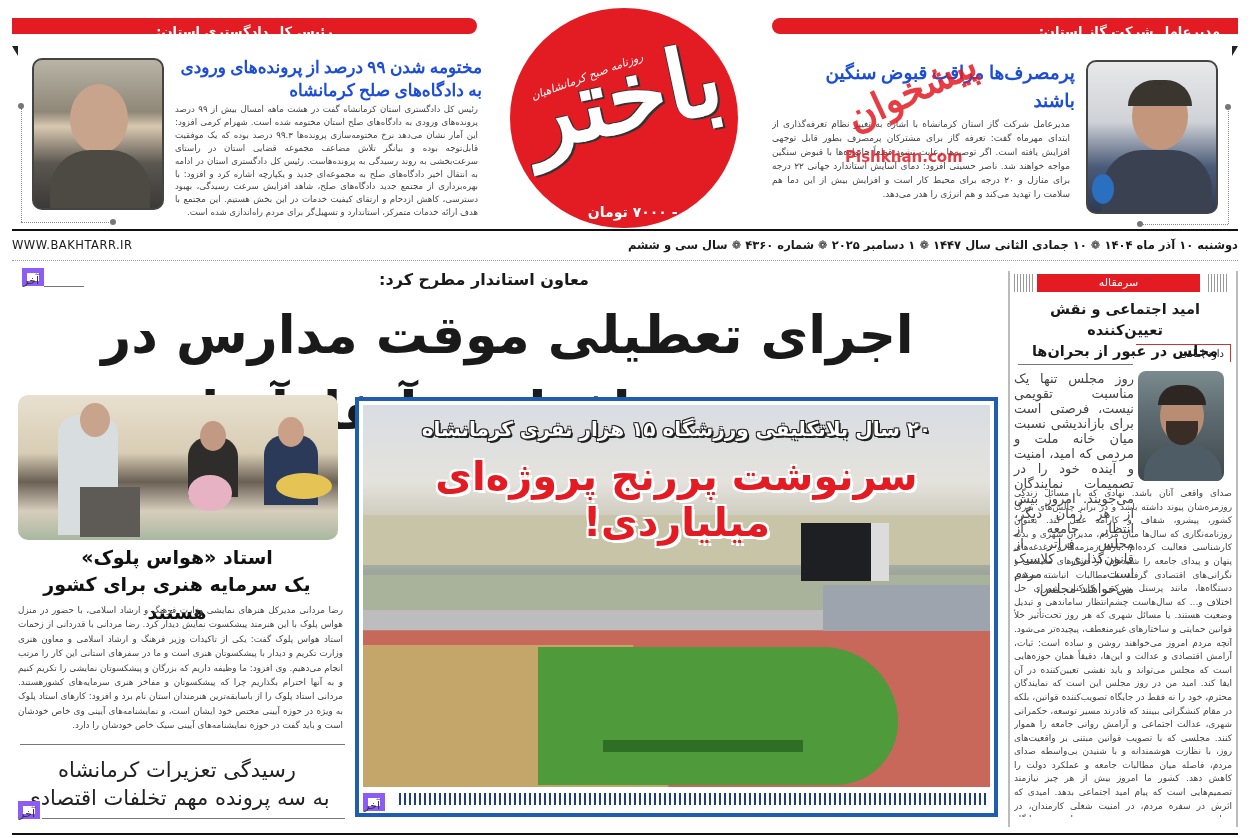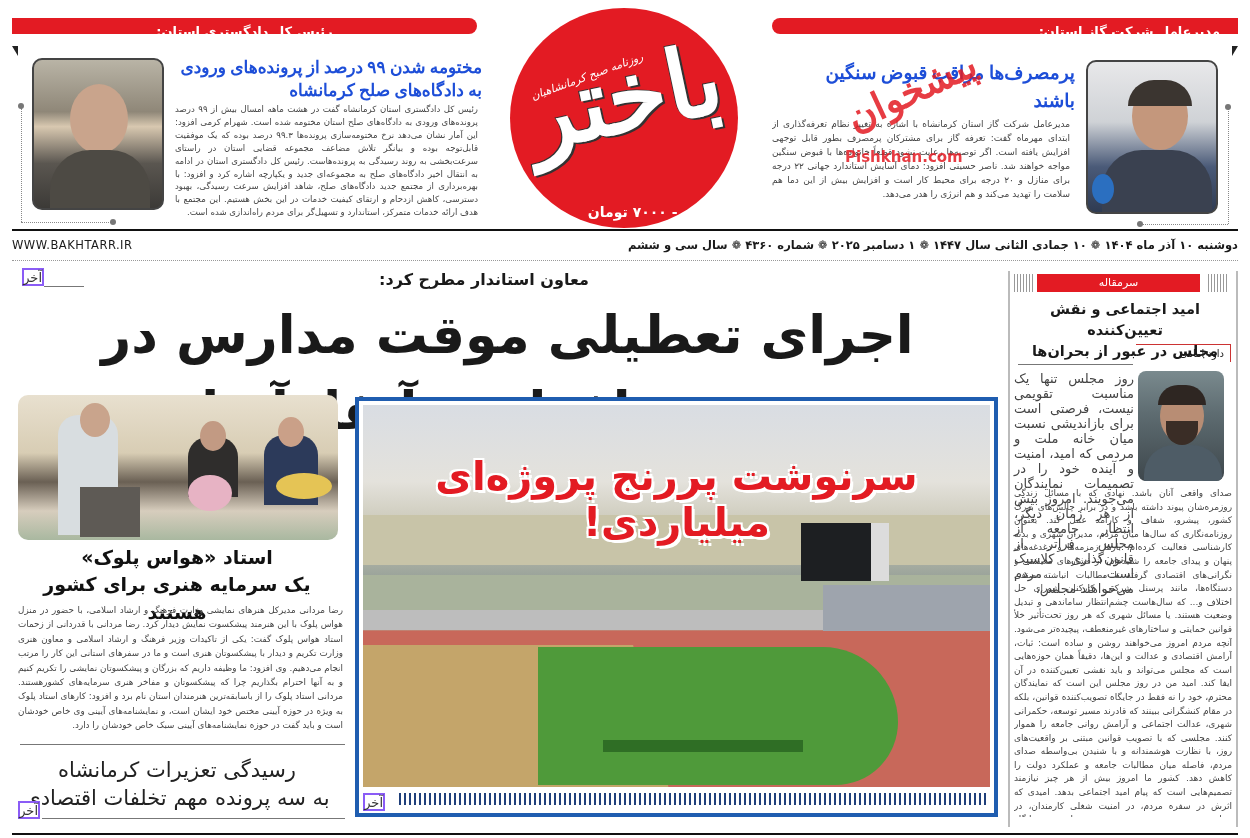--- a/index.html
+++ b/index.html
@@ -31,21 +31,21 @@
   
   .rule { position:absolute; left:12px; width:1226px; background:#111; }
   .datebar { position:absolute; left:12px; top:234px; width:1226px; height:22px; font-size:11.5px; font-weight:bold; line-height:22px; }
   .datebar .date { position:absolute; right:0; }
   .datebar .site { position:absolute; left:0; direction:ltr; font-weight:normal; letter-spacing: 0.5px; }
 
   
   .kicker { position:absolute; left:284px; width:400px; top:270px; text-align:center; font-size:16px; font-weight:bold; }
   .main-headline { position:absolute; left:15px; width:985px; top:297px; text-align:center; font-size:52px; font-weight:bold; line-height:76px; letter-spacing:-1px; }
 
-  .akhar { position:absolute; width:22px; height:18px; border:2px solid #8b5cf6; font-size:13px; text-align:right; line-height:16px; color:#333; background:#fff; }
+  .akhar { position:absolute; width:22px; height:18px; border:5px solid #8b5cf6; font-size:11px; text-align:right; line-height:16px; color:#333; background:#fff; }
   .akhar-line { position:absolute; height:1px; background:#777; }
 
   
   .editorial { position:absolute; left:1008px; top:271px; width:230px; height:556px; border-left:2px solid #bbb; border-right:2px solid #bbb; }
   .edit-label { position:absolute; left:27px; top:3px; width:163px; height:18px; background:#e31b23; color:#fff; font-size:11px; text-align:center; line-height:18px; }
   .edit-hatch { position:absolute; top:3px; width:20px; height:18px; background: repeating-linear-gradient(90deg, #999 0 1px, transparent 1px 3px); }
   .edit-title { position:absolute; left:6px; width:218px; top:28px; font-size:14.5px; font-weight:bold; line-height:21px; text-align:center; }
   .edit-author { position:absolute; left:126px; top:73px; width:95px; height:18px; border-top:1px solid #c33; border-right:1px solid #c33; font-size:10px; text-align:right; padding-right:6px; line-height:18px; }
   .edit-author-line { position:absolute; left:8px; top:93px; width:115px; height:1px; background:#777; }
   .edit-photo { position:absolute; left:128px; top:100px; width:86px; height:110px; border-radius:8px; overflow:hidden;
@@ -157,20 +157,21 @@
 
     <div style="position:absolute; left:438px; top:118px; width:70px; height:58px; background:#1d1f22;"></div>
     <div style="position:absolute; left:508px; top:118px; width:18px; height:58px; background:#dcdcdc;"></div>
 
     <div style="position:absolute; left:0; top:226px; width:100%; height:160px; background:#c8685a;"></div>
 
     <div style="position:absolute; left:-40px; top:240px; width:330px; height:160px; background:#c4a56a; transform:skewX(14deg);"></div>
 
     <div style="position:absolute; left:175px; top:242px; width:360px; height:138px; background:#4f9a3a; border-radius:0 120px 100px 0;"></div>
     <div style="position:absolute; left:240px; top:335px; width:200px; height:12px; background:#2f6e25;"></div>
+    <div class="feature-kicker">۲۰ سال بلاتکلیفی ورزشگاه ۱۵ هزار نفری کرمانشاه</div>
     <div class="feature-title">سرنوشت پررنج پروژه‌ای میلیاردی!</div>
   </div>
   <div class="akhar" style="left:4px; top:392px;">آخر</div>
   <div class="feature-bars"></div>
 </div>
 
 <div class="left-photo">
   <div style="position:absolute; left:40px; top:20px; width:60px; height:120px; background:#d8dde0; border-radius:20px 20px 0 0;"></div>
   <div style="position:absolute; left:62px; top:8px; width:30px; height:34px; border-radius:50%; background:#c9a48c;"></div>
   <div style="position:absolute; left:62px; top:92px; width:60px; height:50px; background:#5e5a55;"></div>

